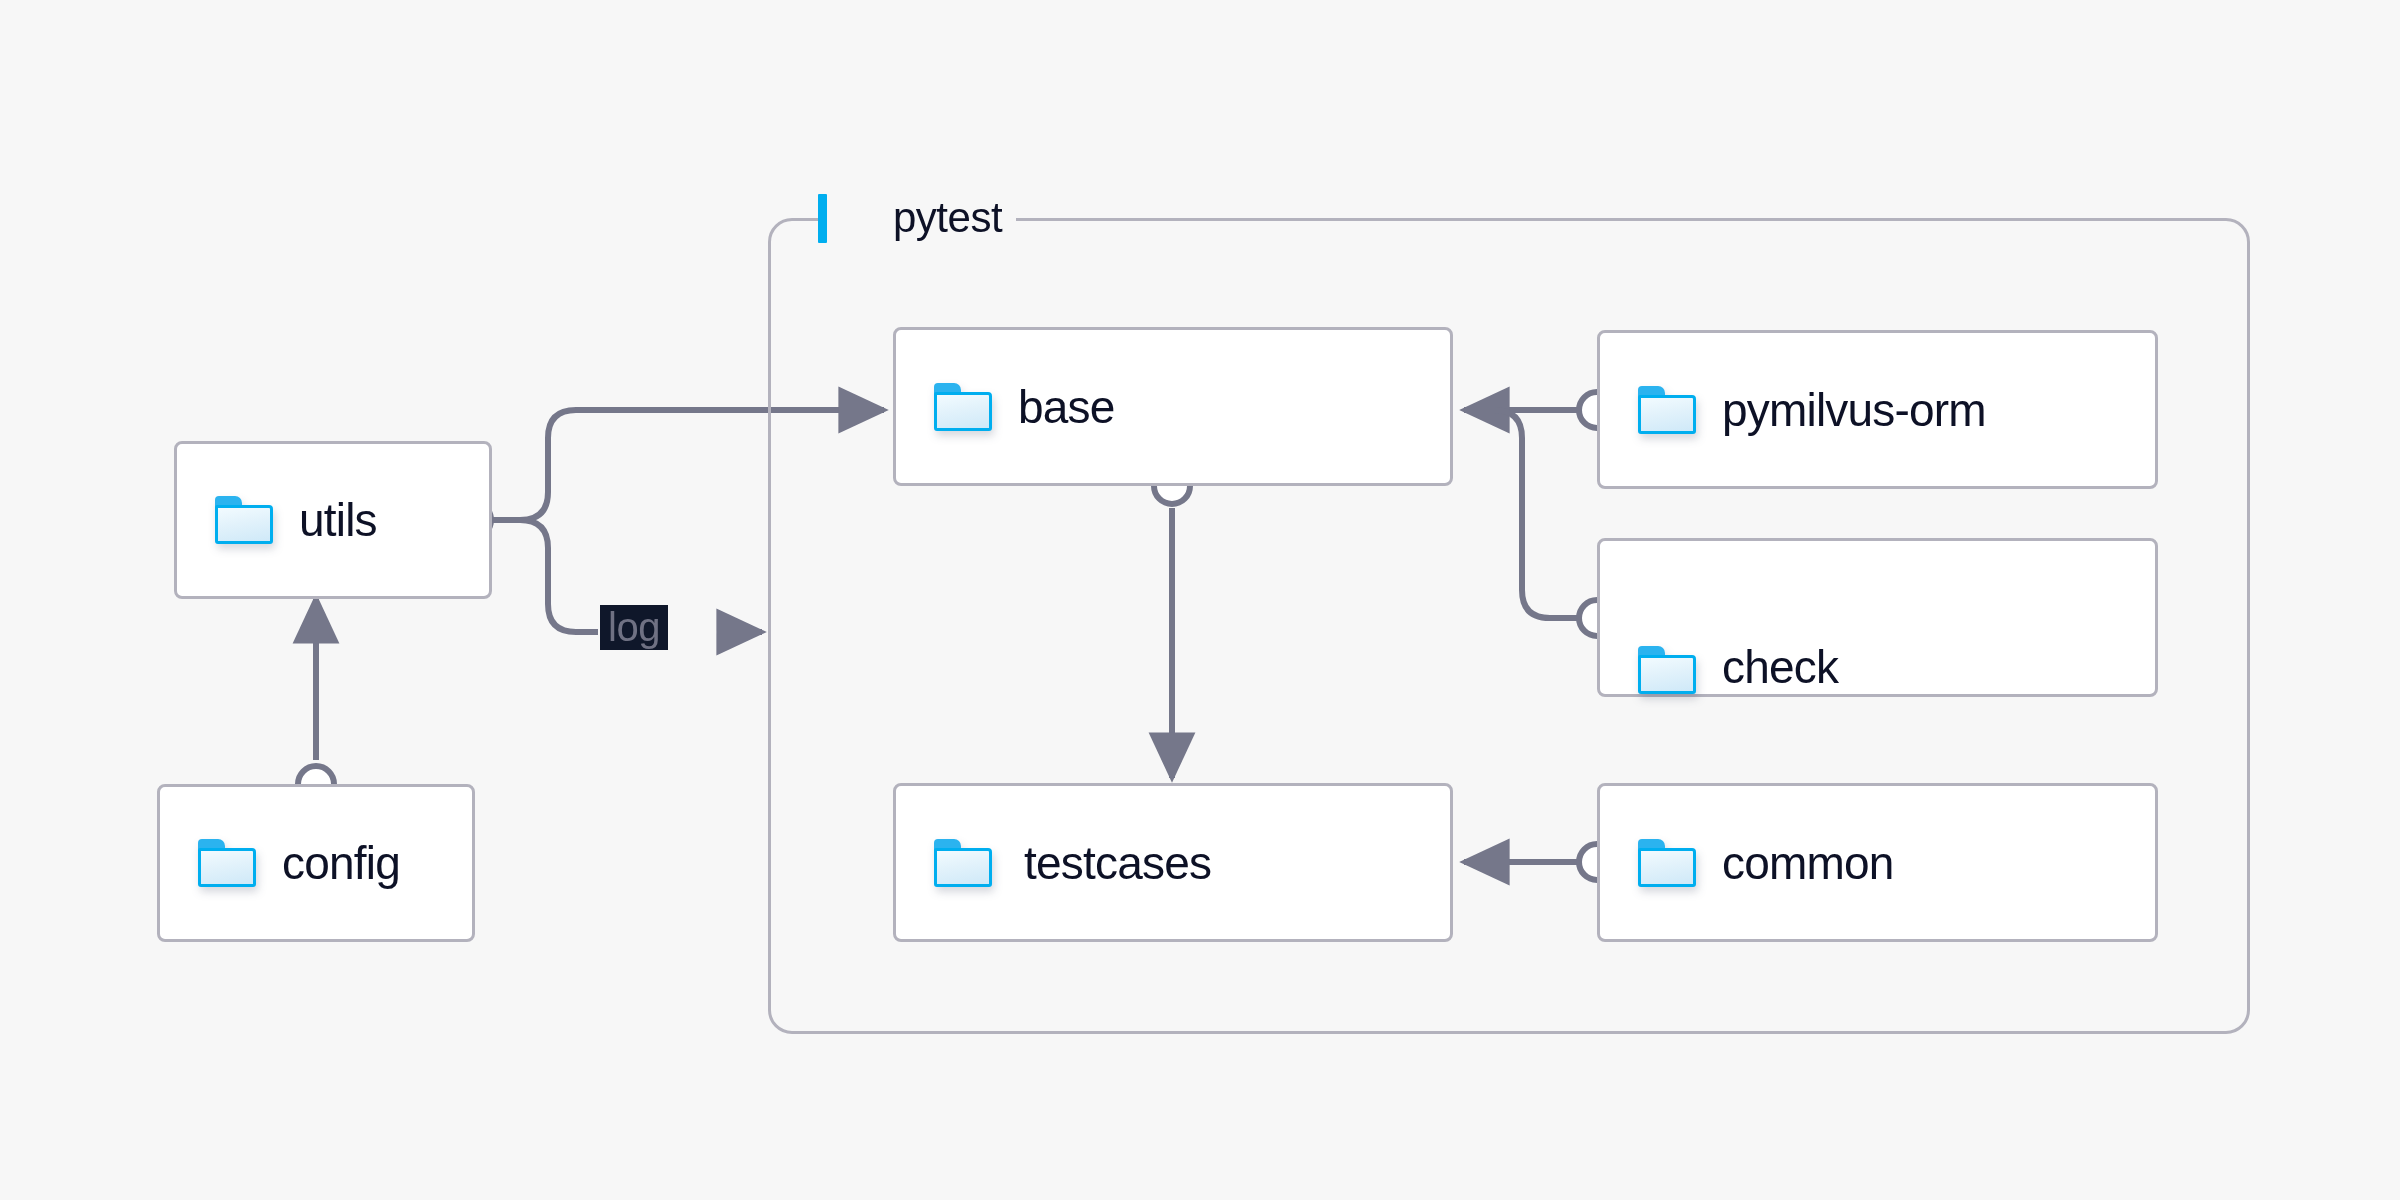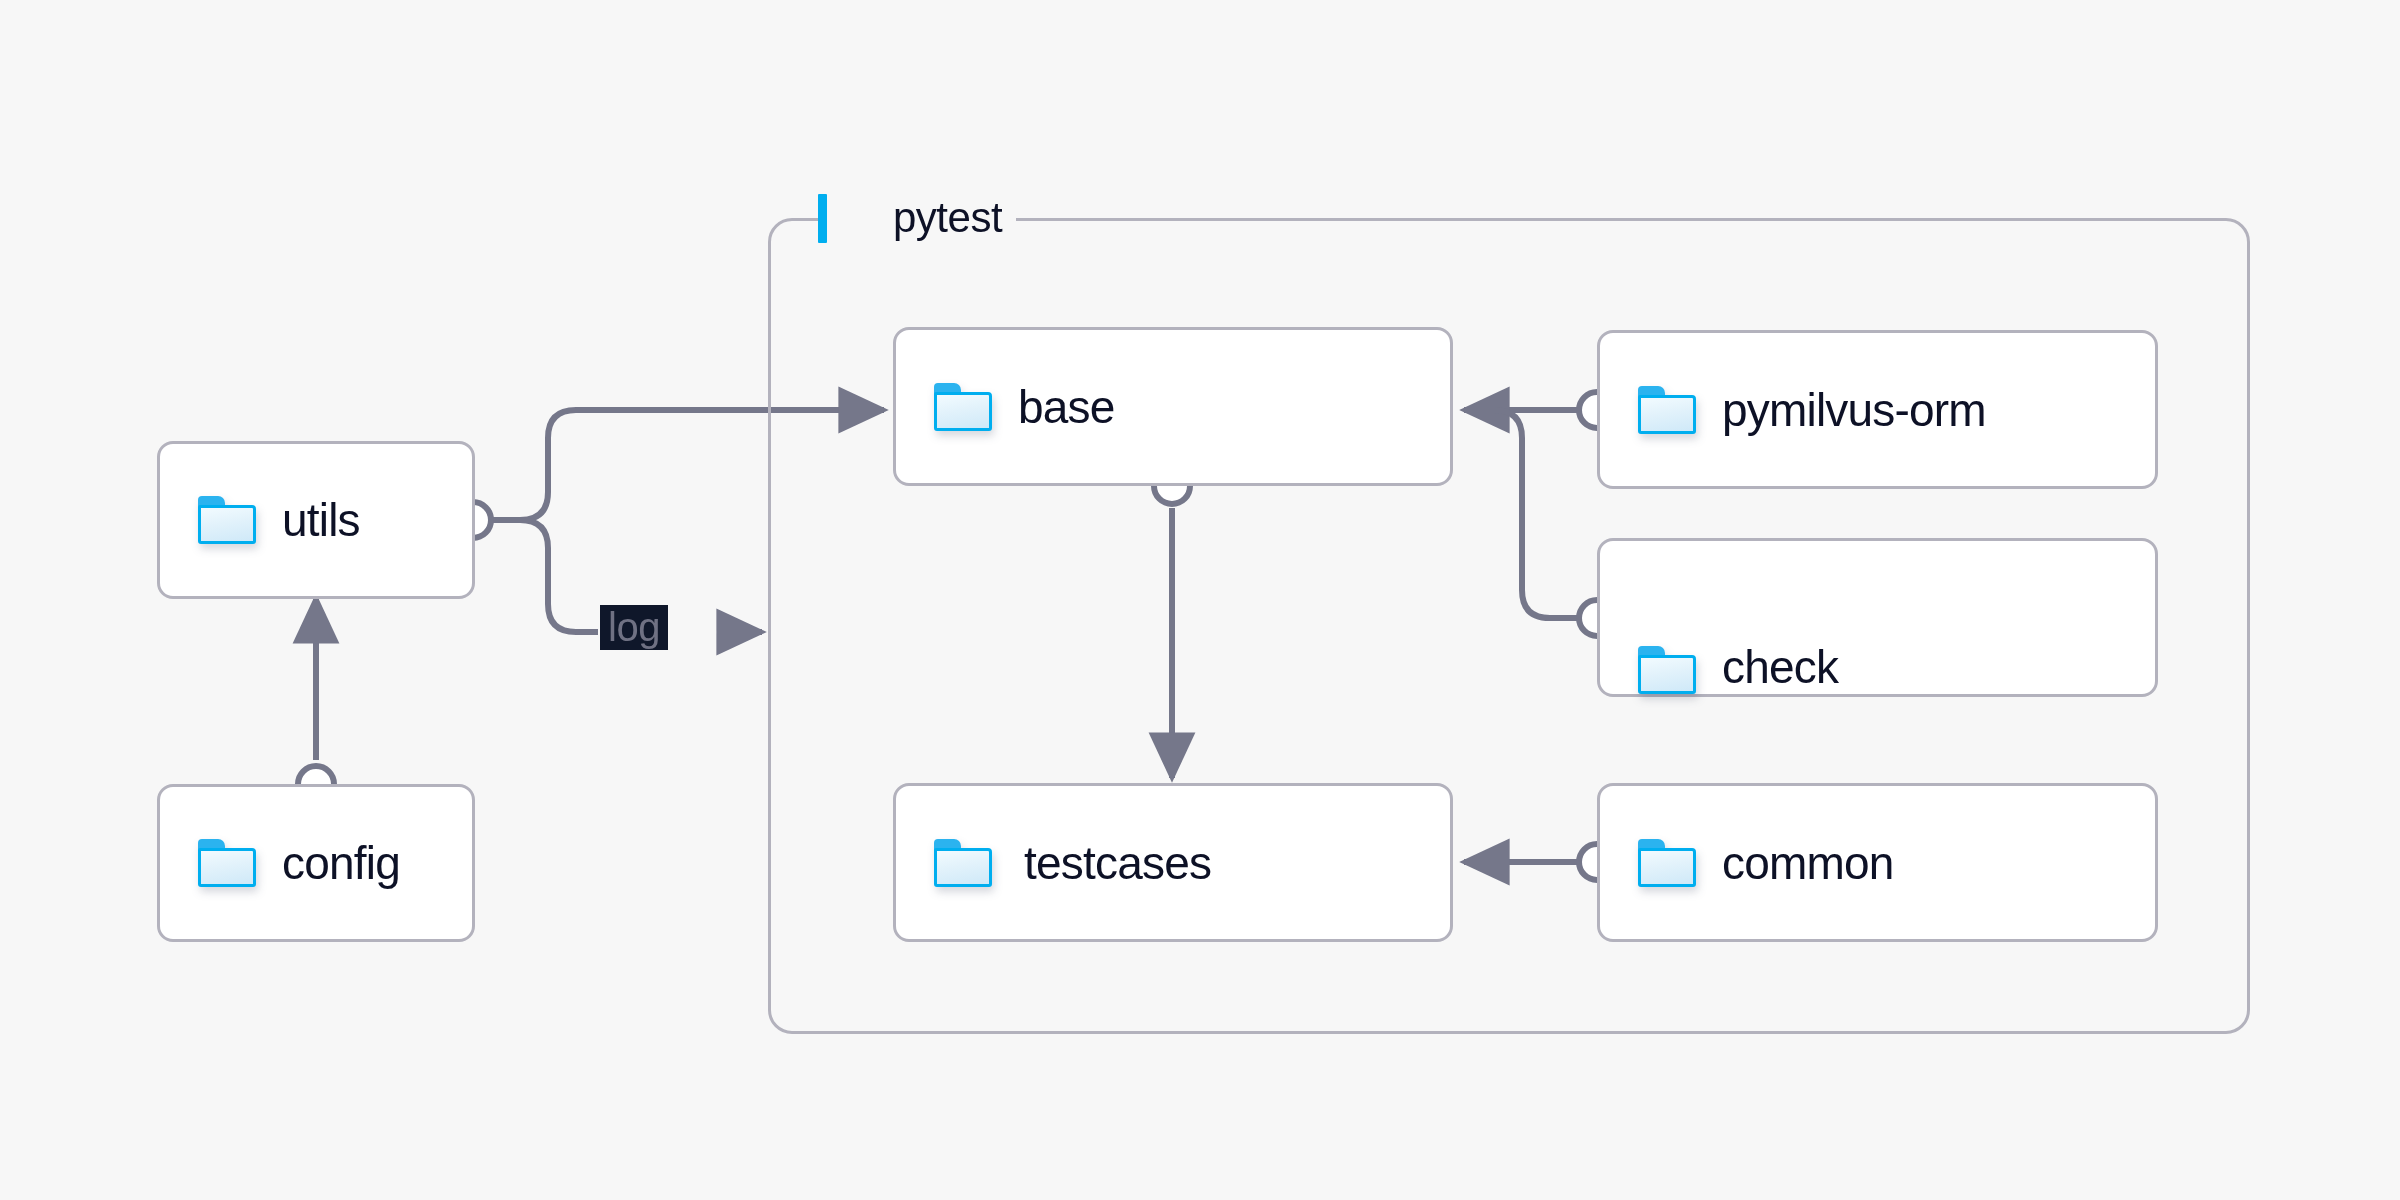--- a/index.html
+++ b/index.html
@@ -59,21 +59,21 @@
     letter-spacing: -0.5px;
     white-space: nowrap;
   }
 
   
   .node {
     position: absolute;
     box-sizing: border-box;
     background: #ffffff;
     border: 3px solid #b3b2bd;
-    border-radius: 16px;
+    border-radius: 8px;
     display: flex;
     align-items: center;
     padding-left: 38px;
   }
   .node-label {
     font-size: 46px;
     color: #0d1126;
     letter-spacing: -0.8px;
     white-space: nowrap;
     margin-left: 26px;
@@ -165,21 +165,21 @@
       <circle cx="1597" cy="862" r="18" fill="#ffffff" stroke="#75778a" stroke-width="6"></circle>
     </g>
   </svg>
 
   <div class="group" style="left:768px; top:218px; width:1482px; height:816px;"></div>
   <div class="group-label" style="left:818px; top:192px;">
     <span class="group-bar"></span>
     <span class="group-title">pytest</span>
   </div>
 
-  <div class="node" style="left:157px; top:441px; width:318px; height:158px;">
+  <div class="node" style="left:174px; top:441px; width:318px; height:158px;">
     <span class="folder">
       <span class="tab"></span>
         <span class="body"></span>
     </span>
     <span class="node-label">utils</span>
   </div>
 
   <div class="node" style="left:157px; top:784px; width:318px; height:158px;">
     <span class="folder">
       <span class="tab"></span>

